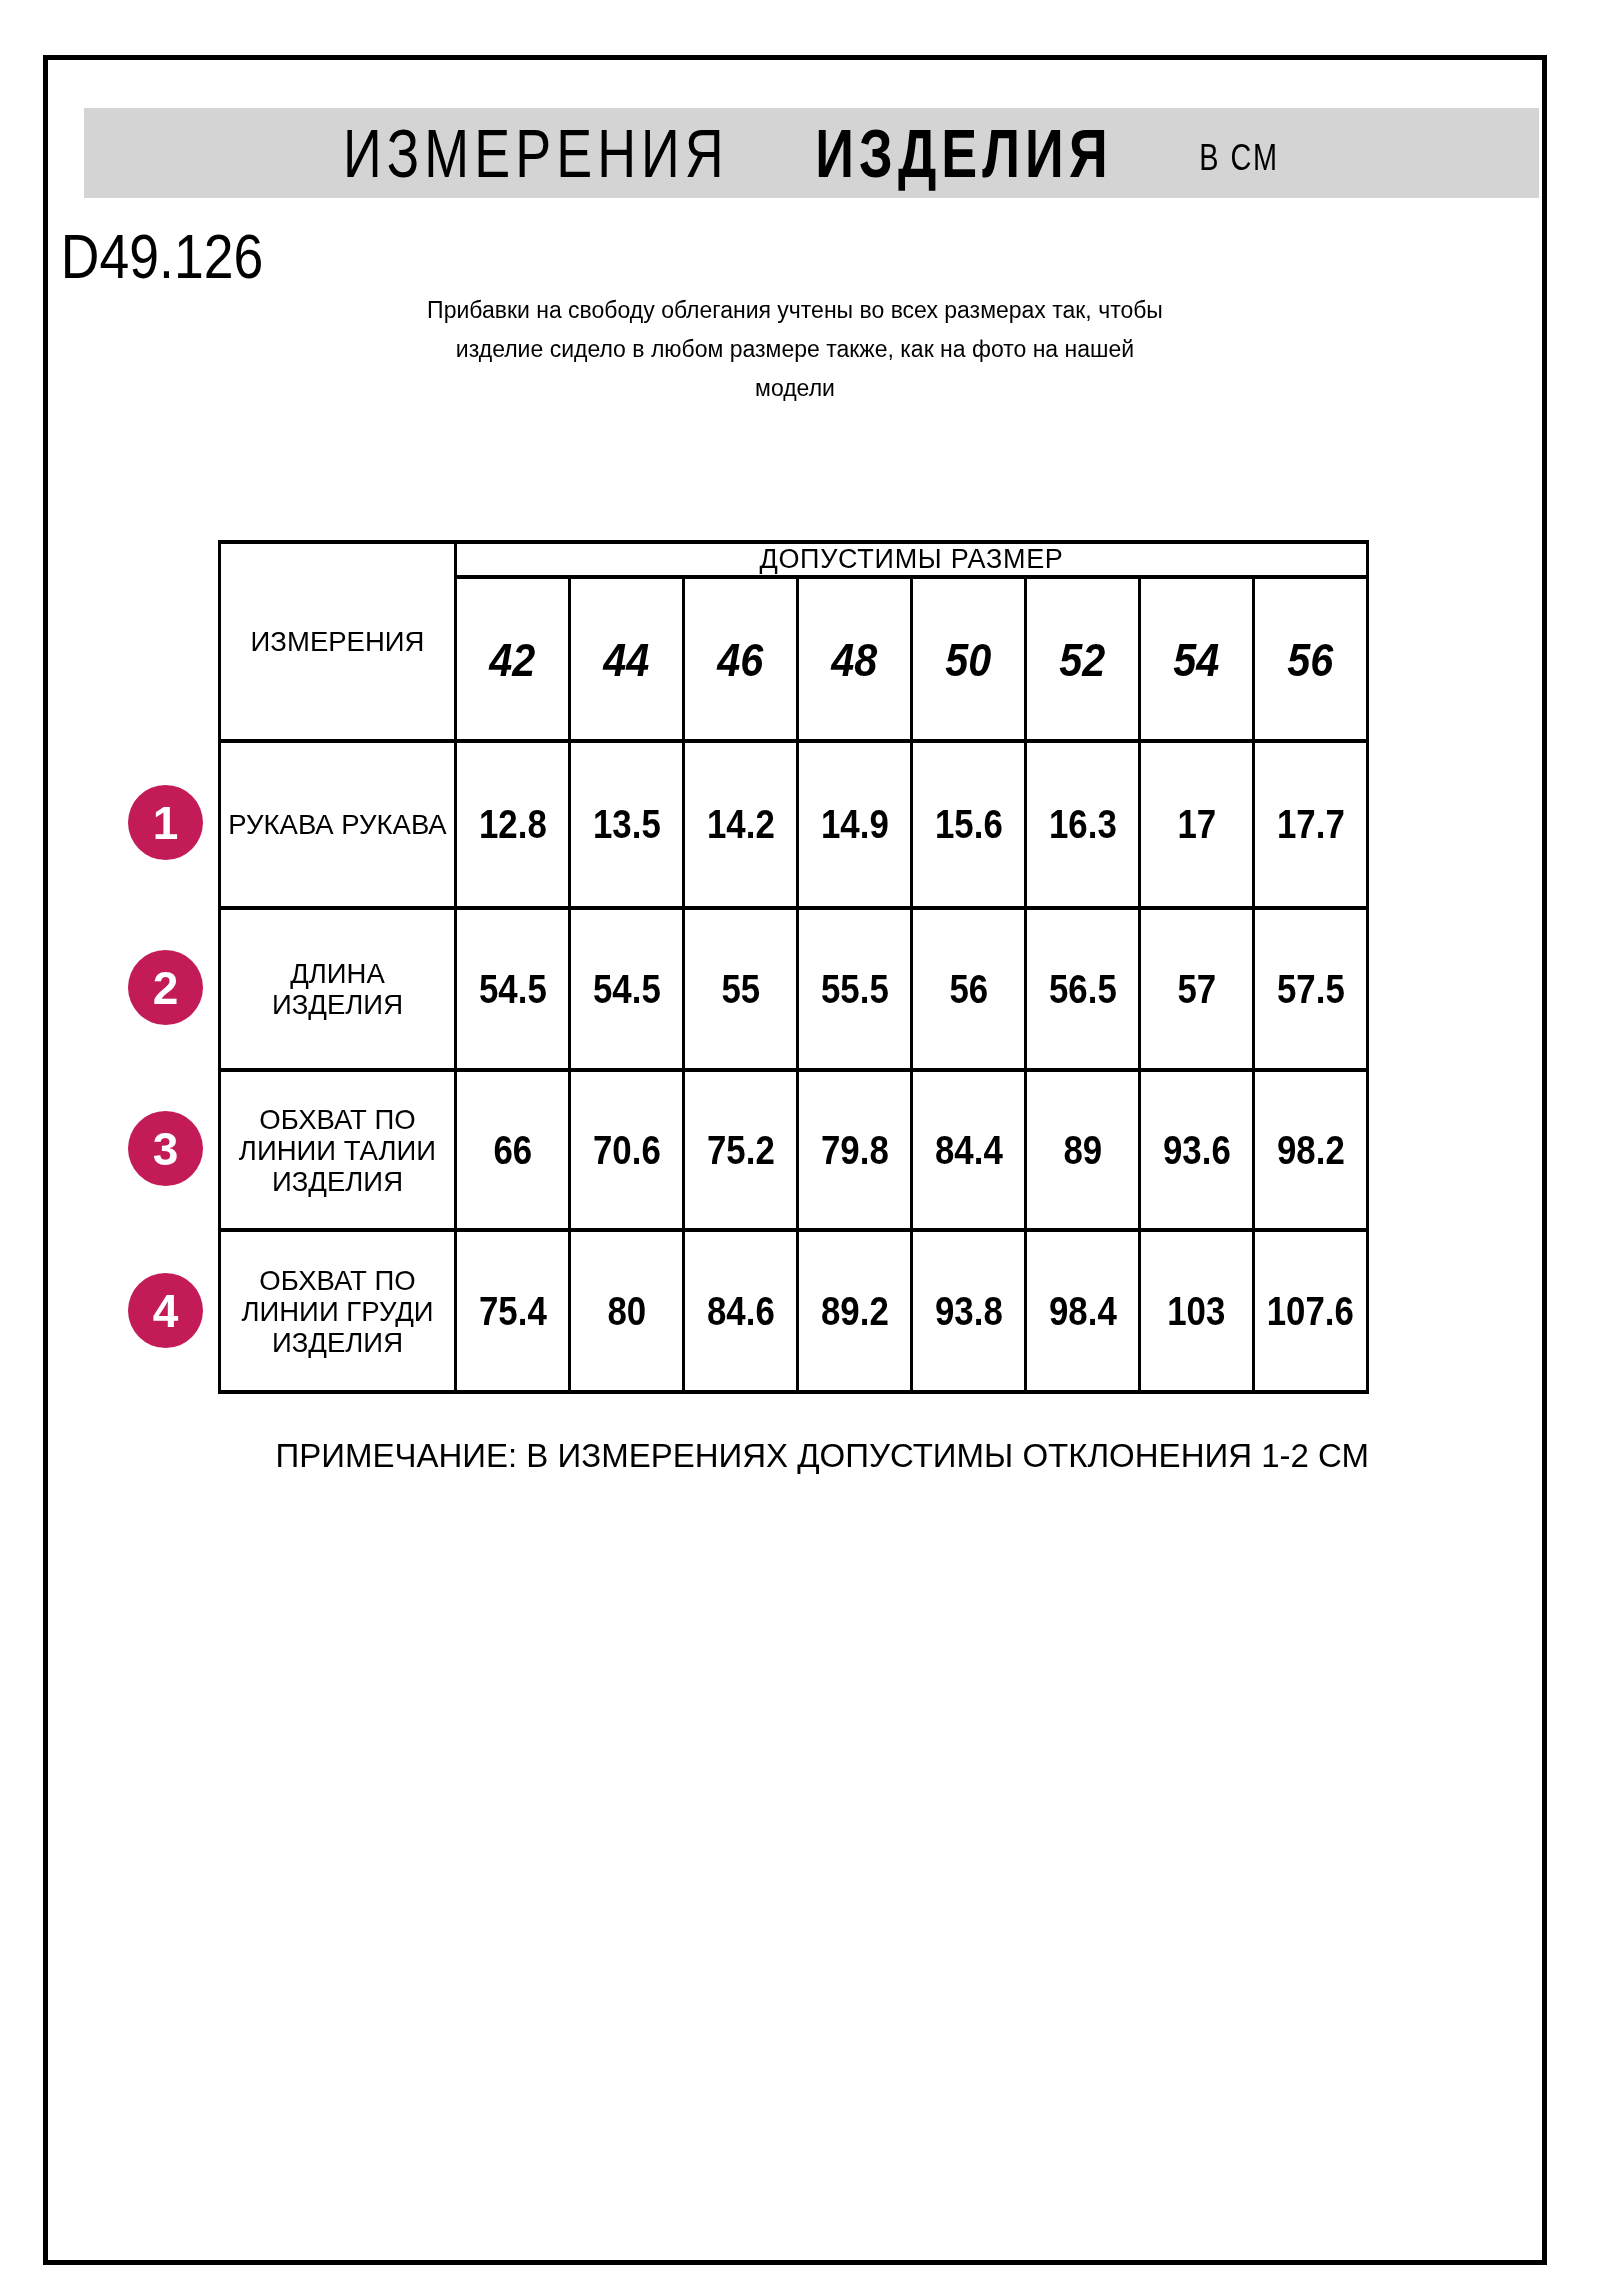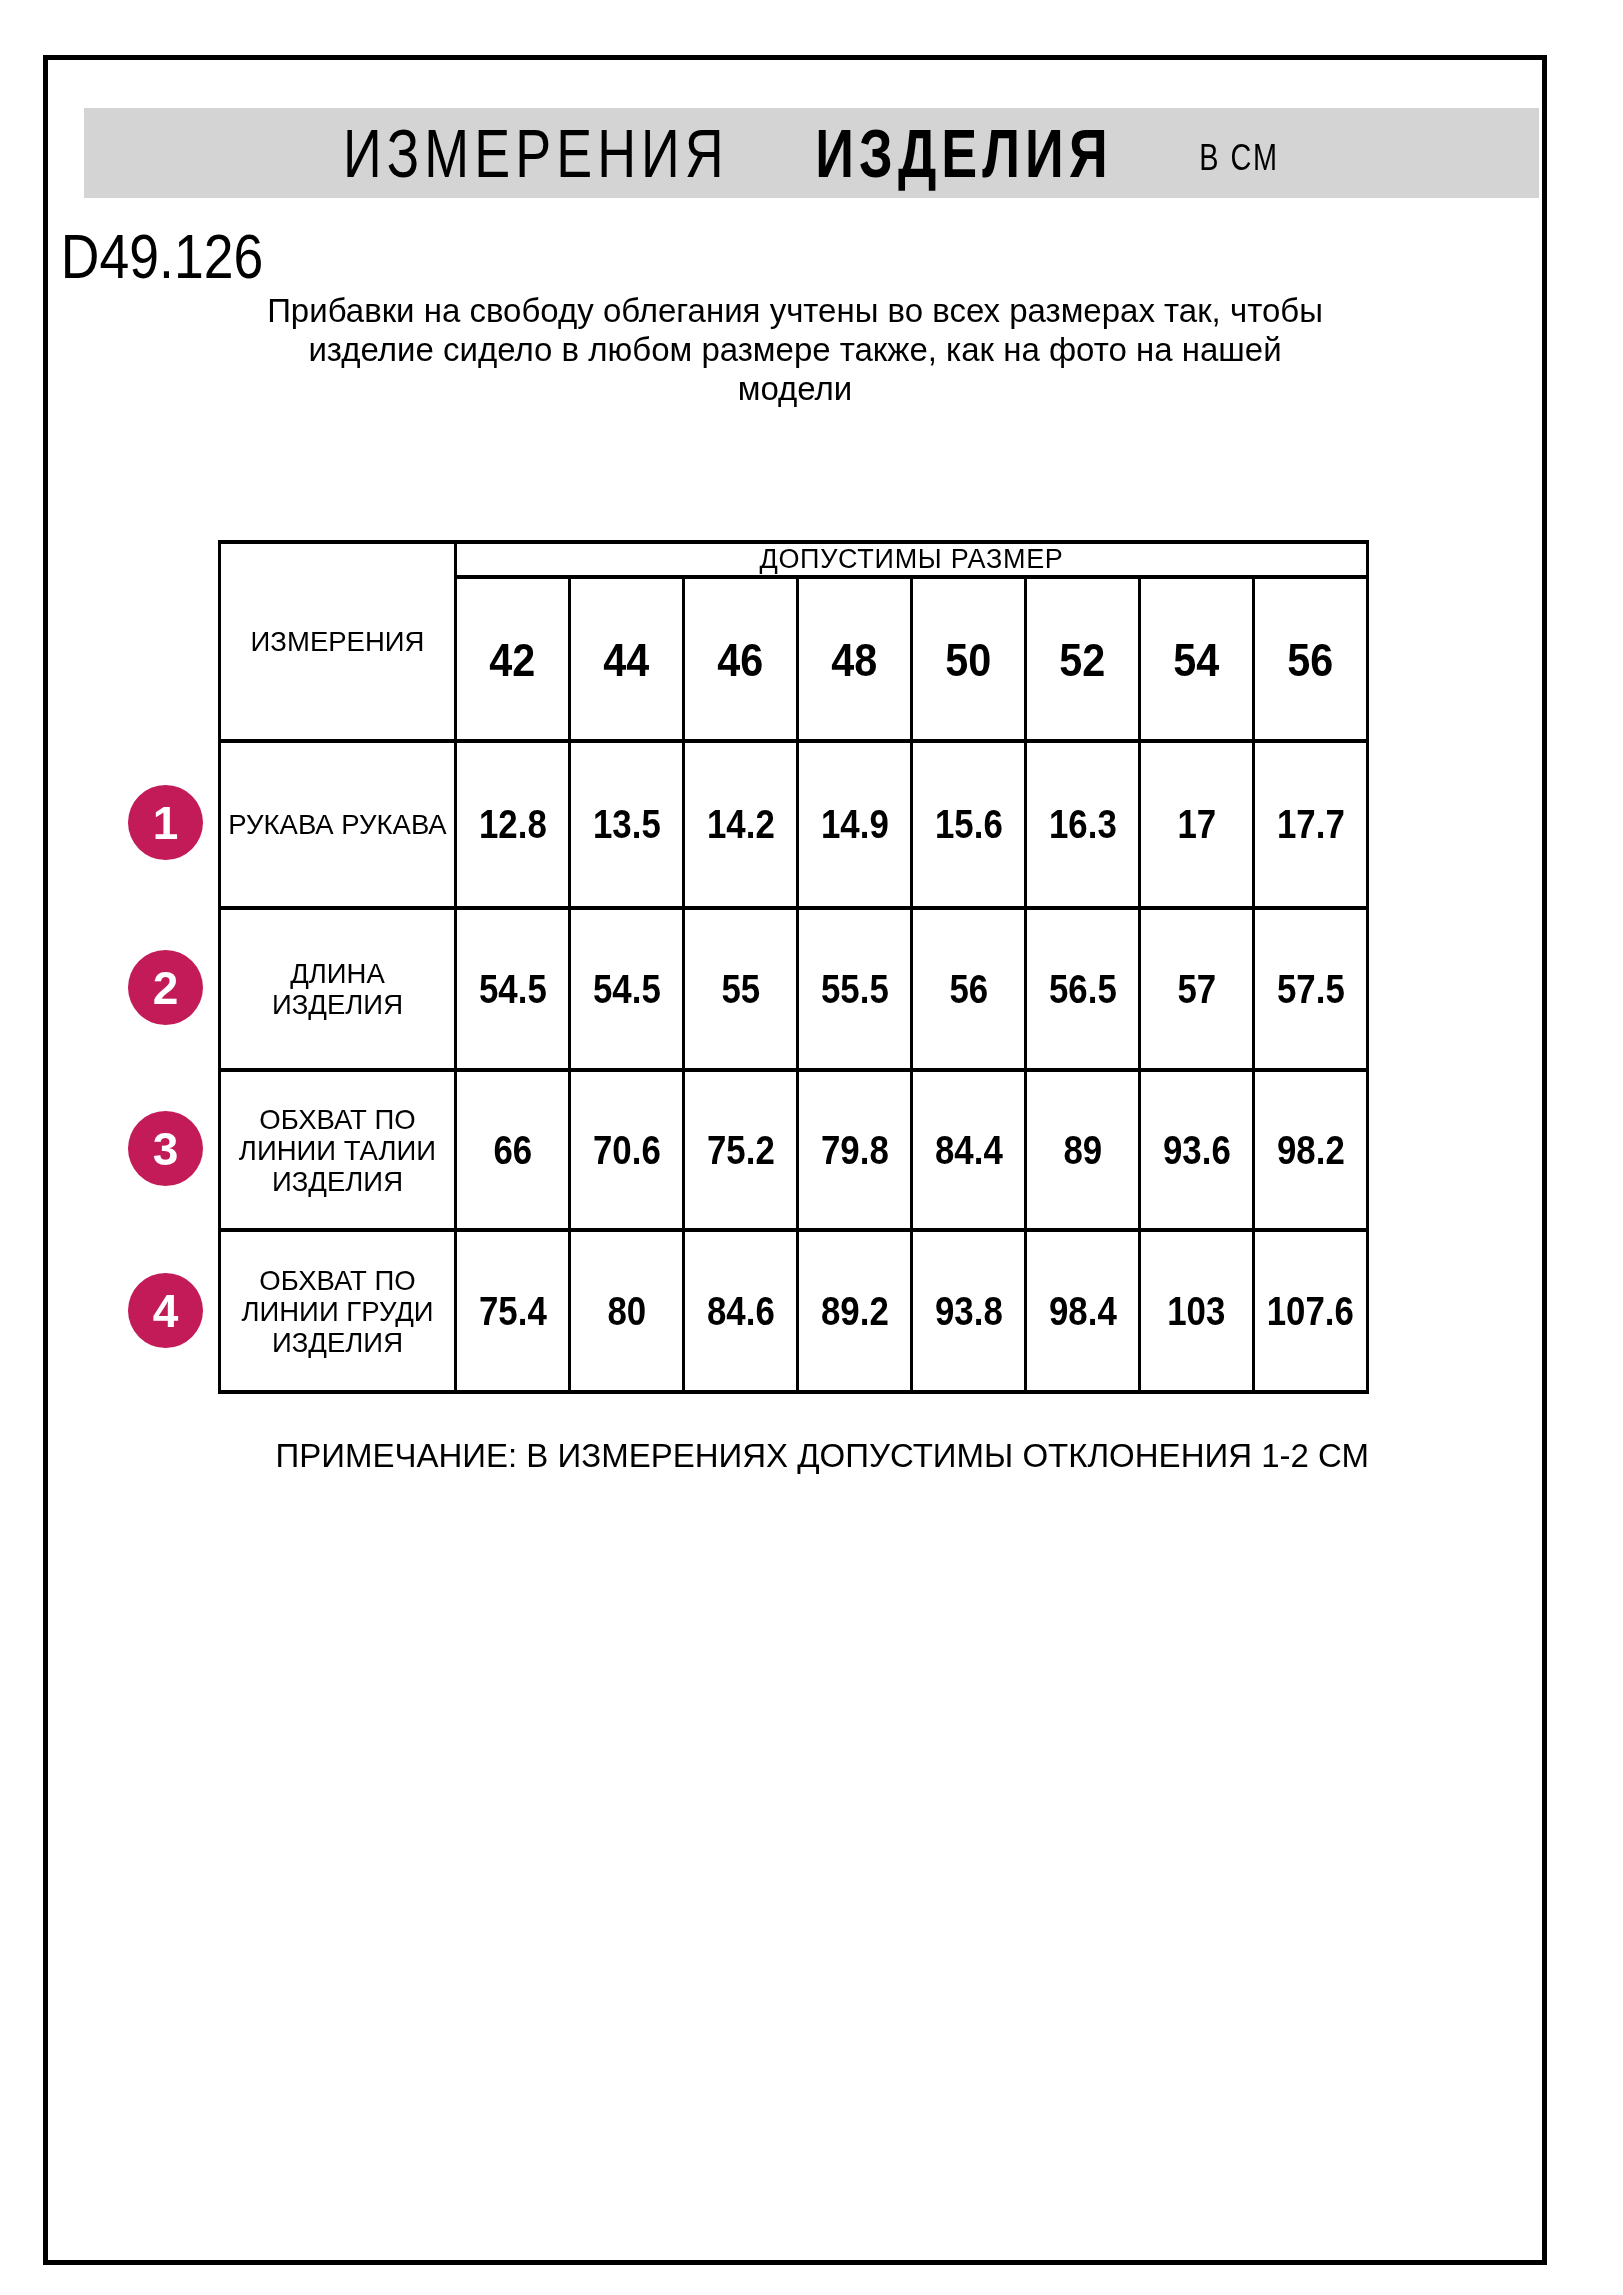--- a/index.html
+++ b/index.html
@@ -33,39 +33,39 @@
   .banner-units { font-size: 37px; font-weight: normal; margin-top: 9.2px; letter-spacing: 2.6px; }
   .model-code {
     position: absolute; left: 43px; top: 222px;
     width: 1504px; 
     font-size: 63px; line-height: 68px;
   }
   .model-code .cond-wrap { display: inline-block; transform: scaleX(0.85); transform-origin: center; }
   .intro {
     position: absolute; left: 43px; top: 291px;
     width: 1504px; text-align: center;
-    font-size: 33px; line-height: 39px;
+    font-size: 23px; line-height: 39px;
   }
   .intro-line { white-space: nowrap; }
   .size-table {
     position: absolute; left: 218px; top: 540px;
     width: 1151px;
     border-collapse: collapse;
     table-layout: fixed;
     text-align: center;
     border: 3.9px solid #000;
   }
   .size-table th, .size-table td {
     border: 3.9px solid #000;
     vertical-align: middle;
     padding: 0;
   }
   .size-table tr { border-top: 4.6px solid #000; border-bottom: 4.6px solid #000; }
   .hr1 { height: 35px; }
-  .hr2 { height: 164px; }
+  .hr2 { height: 164px; font-style: italic; }
   tbody tr:nth-child(1) { height: 167px; }
   tbody tr:nth-child(2) { height: 162px; }
   tbody tr:nth-child(3) { height: 160px; }
   tbody tr:nth-child(4) { height: 162px; }
   .measure-h { font-size: 27.5px; font-weight: normal; }
   .group-h { font-size: 27px; font-weight: normal; letter-spacing: 0.7px; }
   .size-h { font-size: 47px; font-weight: bold; }
   td.label { font-size: 27.5px; line-height: 31px; font-weight: normal; }
   td.val { font-size: 41px; font-weight: bold; }
   .cond { display: inline-block; transform: scaleX(0.85); transform-origin: center; white-space: nowrap; }

